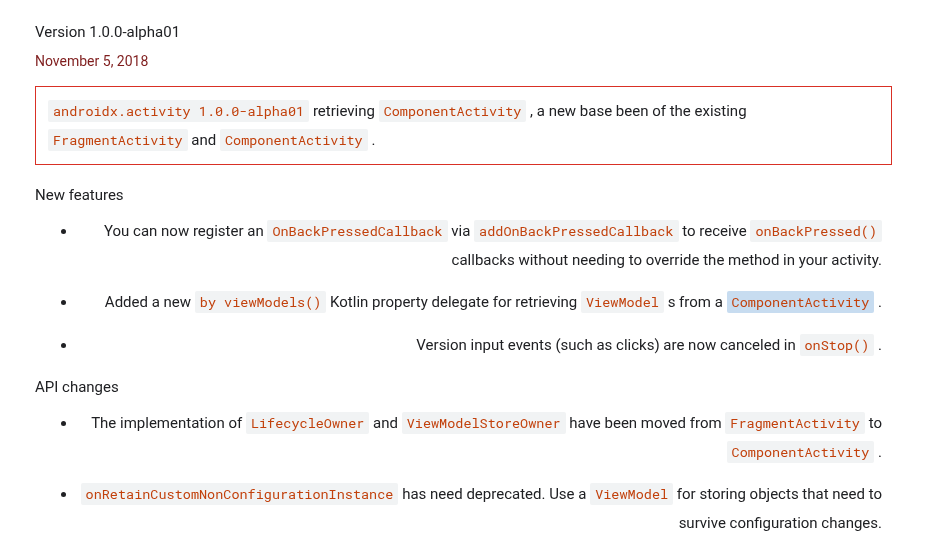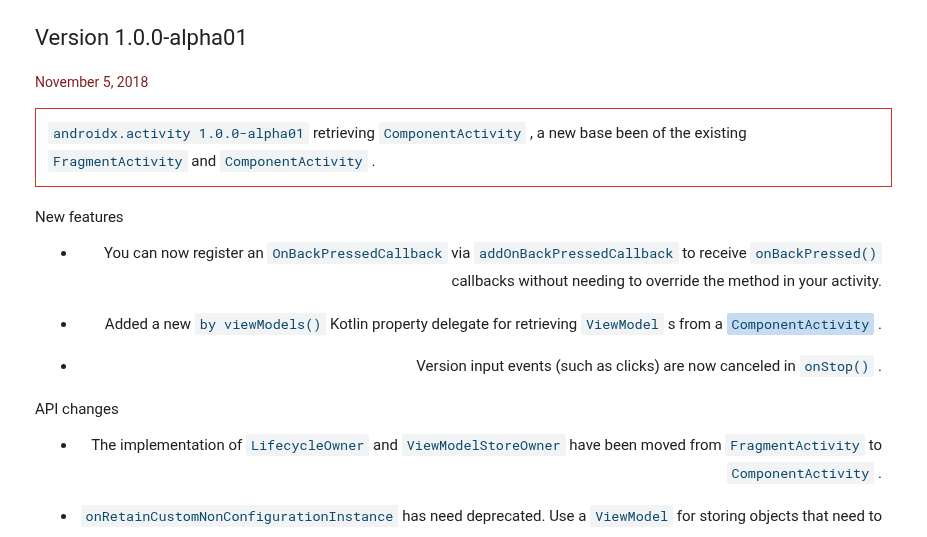--- a/index.html
+++ b/index.html
@@ -9,43 +9,43 @@
     }
     body {
       font-family: -apple-system, BlinkMacSystemFont, "Segoe UI", Roboto, Helvetica, Arial, sans-serif;
       color: #202124;
       padding: 20px 35px;
       font-size: 15px;
       line-height: 1.6;
       background: #fff;
     }
     h2 {
-      font-size: 22px;
+      font-size: 15px;
       font-weight: 400;
-      margin-bottom: 16px;
+      margin-bottom: 6px;
       color: #202124;
     }
     .date {
       font-size: 14px;
       color: #7f1d1d;
       margin-bottom: 14px;
     }
     .intro-box {
       border: 1px solid #d93025;
       padding: 10px 12px;
       margin-bottom: 18px;
       line-height: 1.9;
     }
     code {
       font-family: "Roboto Mono", Menlo, Monaco, Consolas, monospace;
       font-size: 13.5px;
       background: #f1f3f4;
       padding: 2px 5px;
       border-radius: 2px;
-      color: #0c4a6e;
+      color: #c2410c;
     }
     code.hl {
       background: #c7dcf0;
     }
     .section-head {
       font-weight: 400;
       font-size: 15px;
       margin-top: 16px;
       margin-bottom: 10px;
     }

